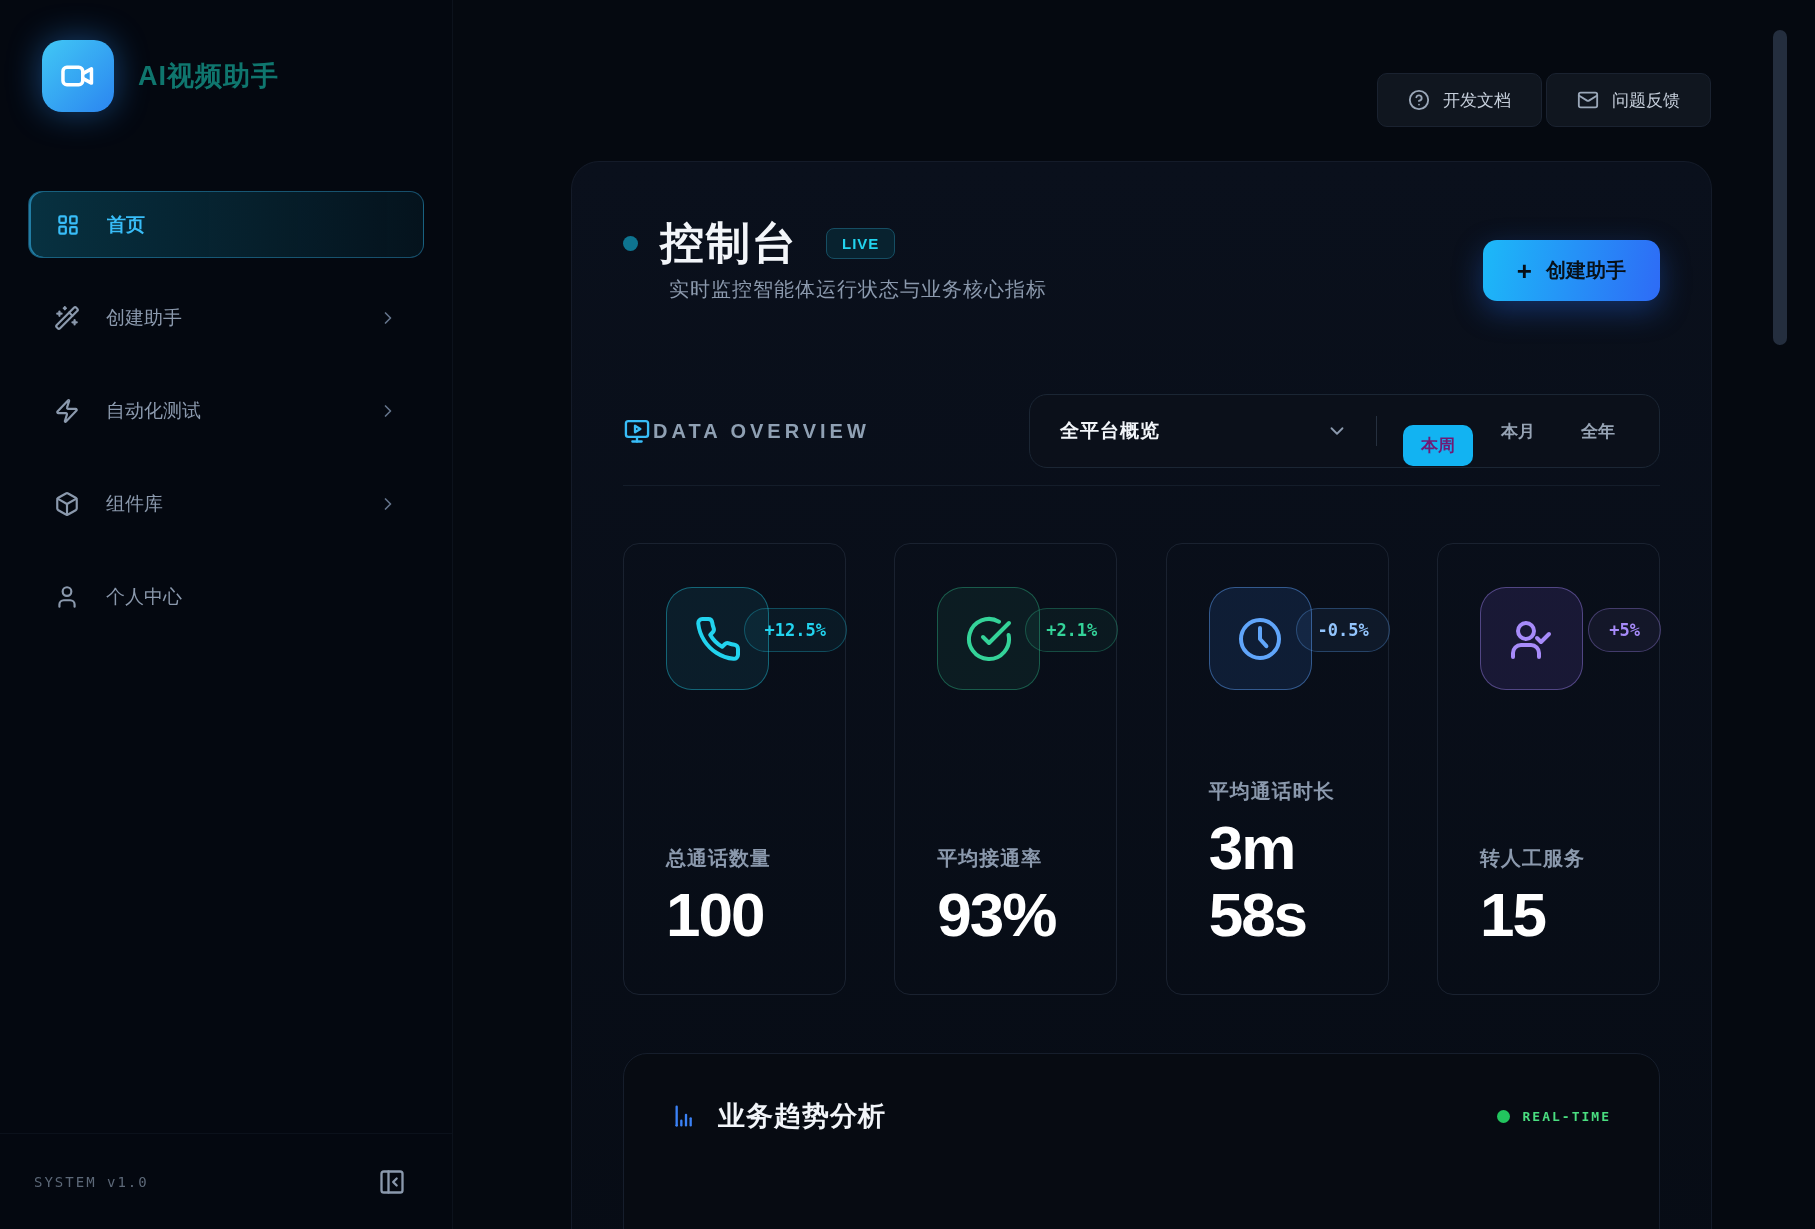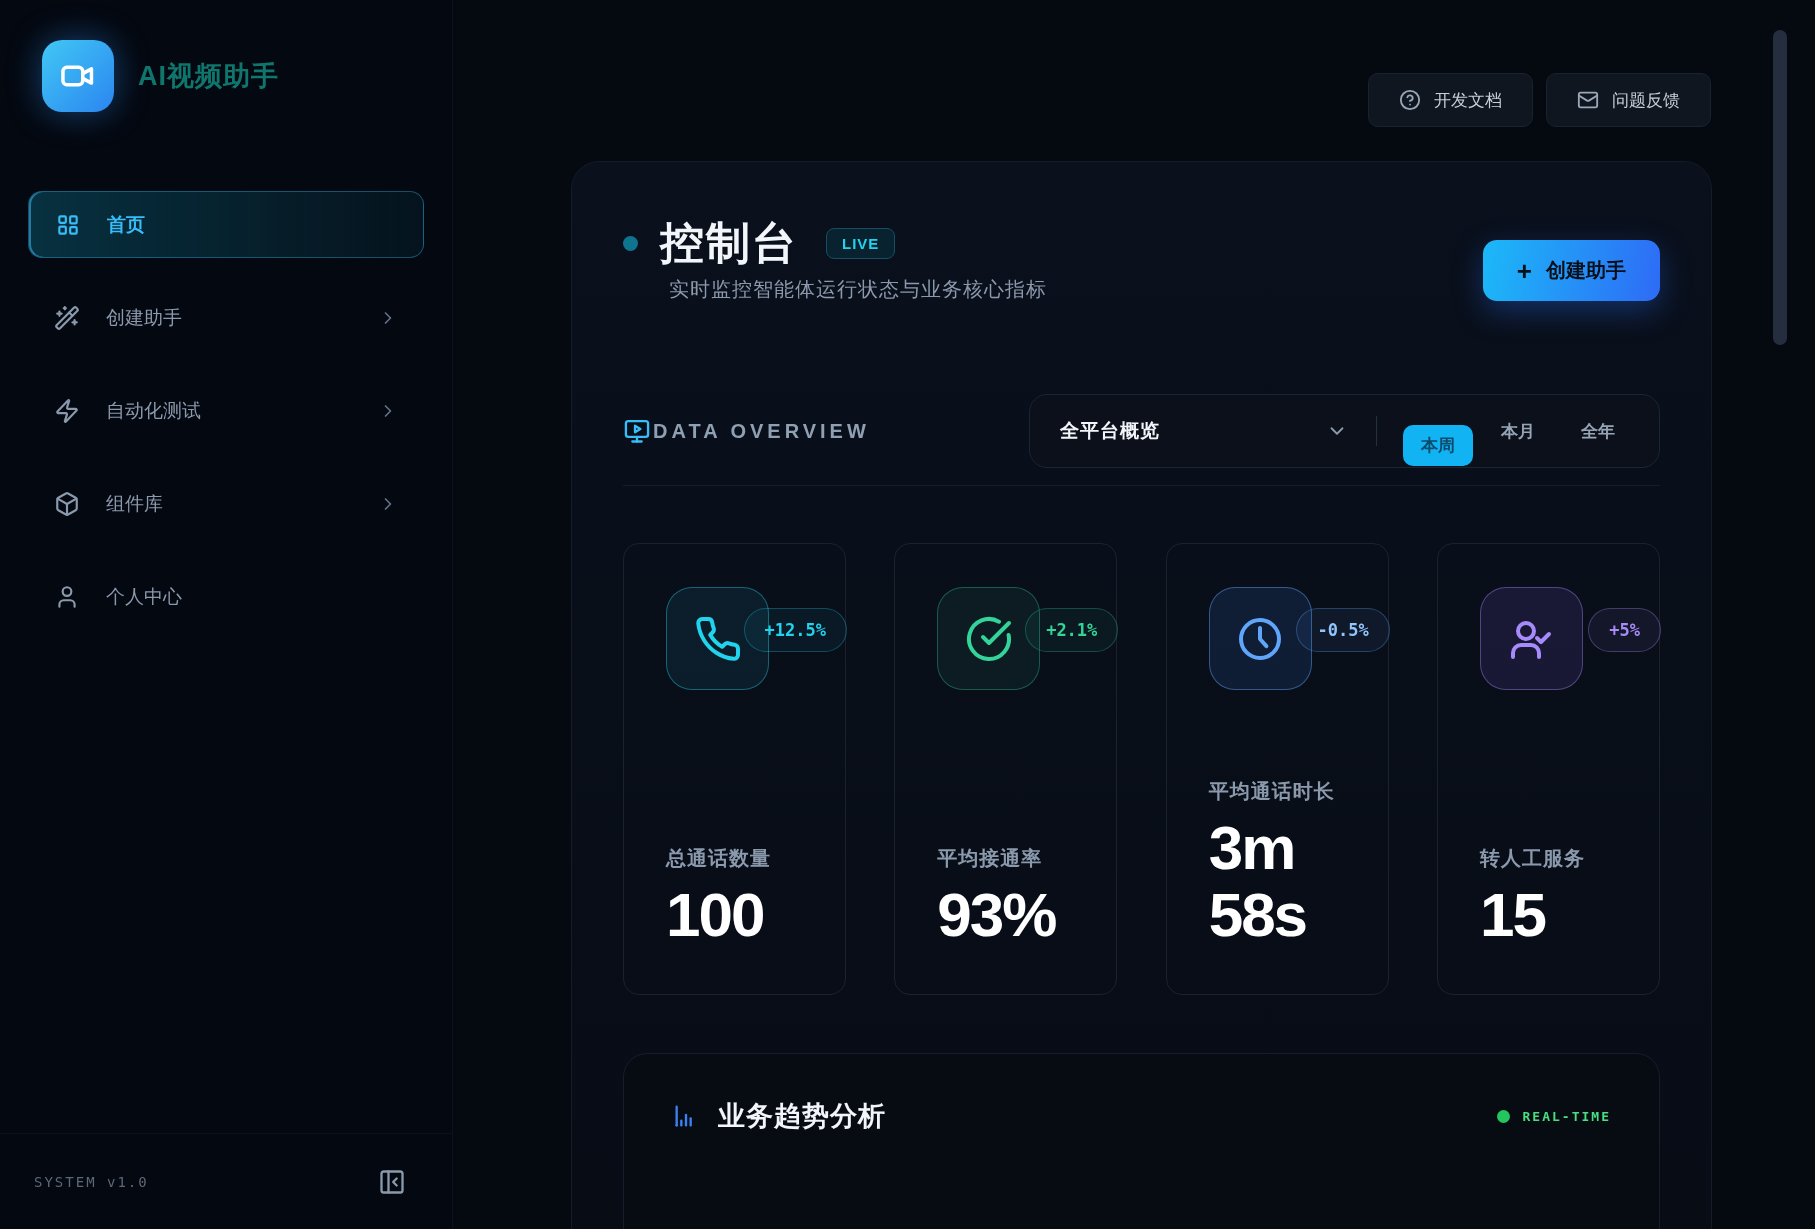--- a/index.html
+++ b/index.html
@@ -44,21 +44,21 @@
     border-top:1px solid #0b111b;
     display:flex; align-items:center; justify-content:space-between;
     padding:0 46px 0 34px;
   }
   .sys-ver { font-family:"DejaVu Sans Mono",monospace; font-size:14px; color:#5c6878; letter-spacing:2px; }
   .collapse-btn { color:#8b99ad; cursor:pointer; }
 
   
   .main { position:absolute; left:453px; top:0; right:0; bottom:0; }
 
-  .topbar { position:absolute; top:73px; right:104px; display:flex; gap:13px; }
+  .topbar { position:absolute; top:73px; right:104px; display:flex; gap:4px; }
   .top-btn {
     height:54px; padding:0 30px; border-radius:10px;
     background:#10161f; border:1px solid #1a2230;
     display:flex; align-items:center; gap:13px;
     color:#c6cfdb; font-size:17px; cursor:pointer;
   }
 
   .console-card {
     position:absolute; left:118px; top:161px; width:1141px; height:1120px;
     background:linear-gradient(180deg,#0a101c 0%,#070c15 100%);
@@ -93,21 +93,21 @@
     margin-left:auto; width:631px; height:74px; border-radius:18px;
     background:rgba(12,17,26,.65); border:1px solid #1b2634;
     display:flex; align-items:center; padding:0 26px 0 30px;
   }
   .select-trigger { display:flex; align-items:center; flex:1; cursor:pointer; }
   .select-value { font-size:19px; font-weight:700; color:#f2f5f9; letter-spacing:1px; }
   .select-trigger .chev-down { margin-left:auto; margin-right:28px; }
   .ov-divider { width:1px; height:30px; background:#26303f; margin-right:26px; }
   .range-tabs { display:flex; align-items:center; gap:10px; }
   .range-tab { padding:9px 18px; border-radius:10px; font-size:17px; font-weight:700; color:#97a4b5; cursor:pointer; }
-  .range-tab.active { background:#12b3f2; color:#0c4a6e;margin-top:28px; }
+  .range-tab.active { background:#12b3f2; color:#701a75;margin-top:28px; }
   .ov-underline { margin-top:17px; height:1px; background:#141d2a; }
 
   
   .cards-row { margin-top:57px; display:flex; justify-content:space-between; }
   .stat-card {
     position:relative; width:223px; height:452px; border-radius:16px;
     border:1px solid #1a2230; padding:43px 42px 45px 42px;
     display:flex; flex-direction:column;
   }
   .stat-tile {

